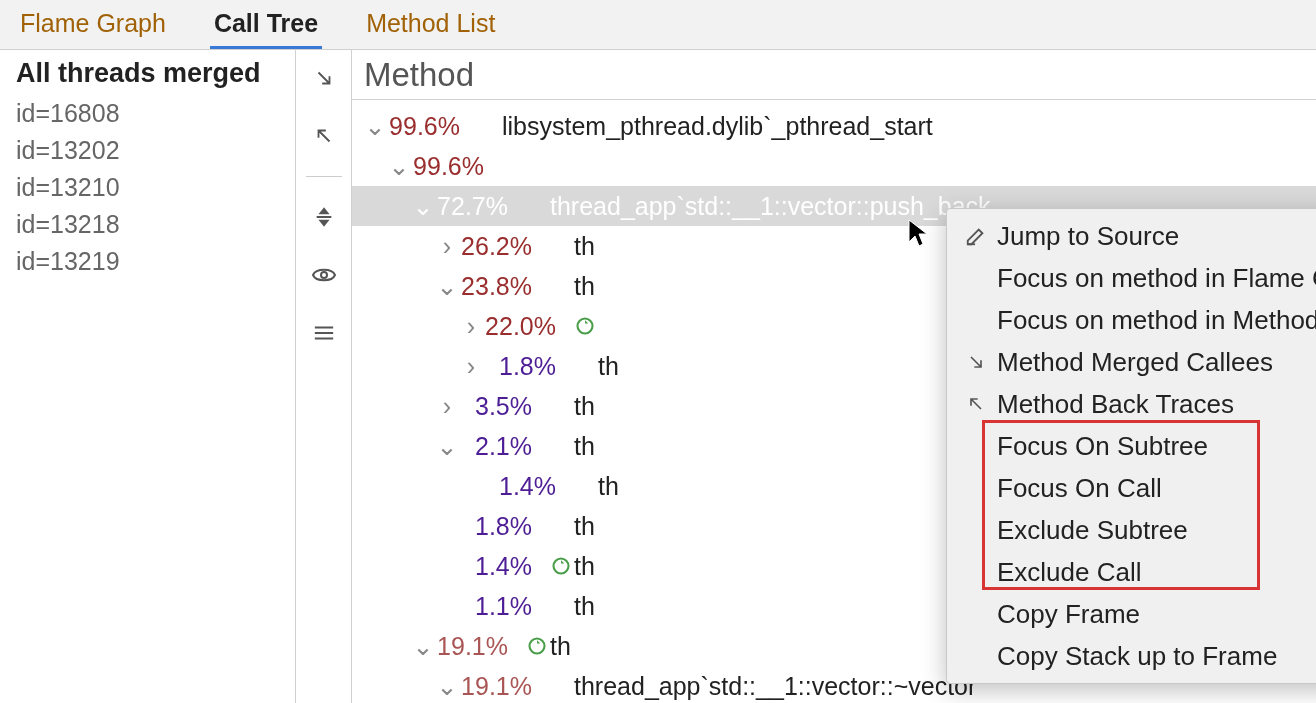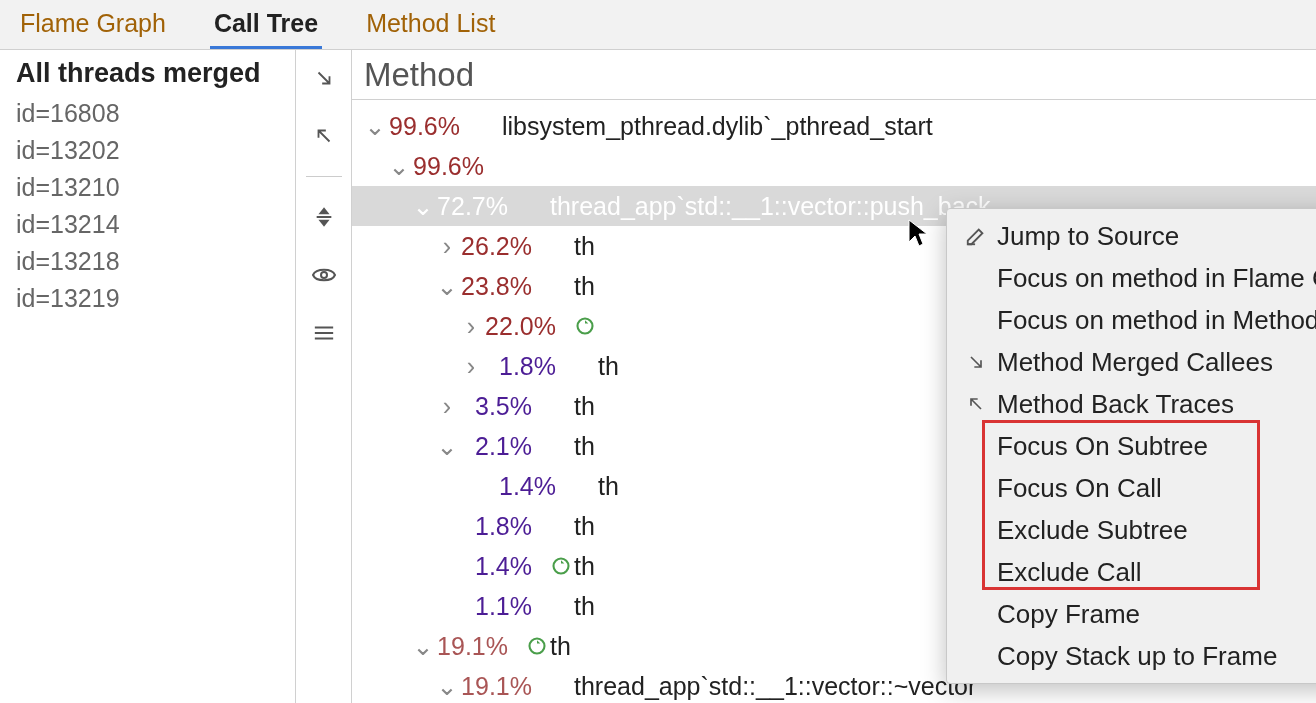--- a/index.html
+++ b/index.html
@@ -185,21 +185,20 @@
   <div class="tab">Method List</div>
 </div>
 
 <div class="main">
 
   <div class="sidebar">
     <h1>All threads merged</h1>
     <div class="thread-item">id=16808</div>
     <div class="thread-item">id=13202</div>
     <div class="thread-item">id=13210</div>
-    <div class="thread-item">id=13214</div>
     <div class="thread-item">id=13218</div>
     <div class="thread-item">id=13219</div>
   </div>
 
   <div class="toolstrip">
     <div class="tool-btn">
       <svg width="22" height="22" viewBox="0 0 24 24">
           <path d="M6 6 L18 18 M18 10 V18 H10"></path>
         </svg>
     </div>

